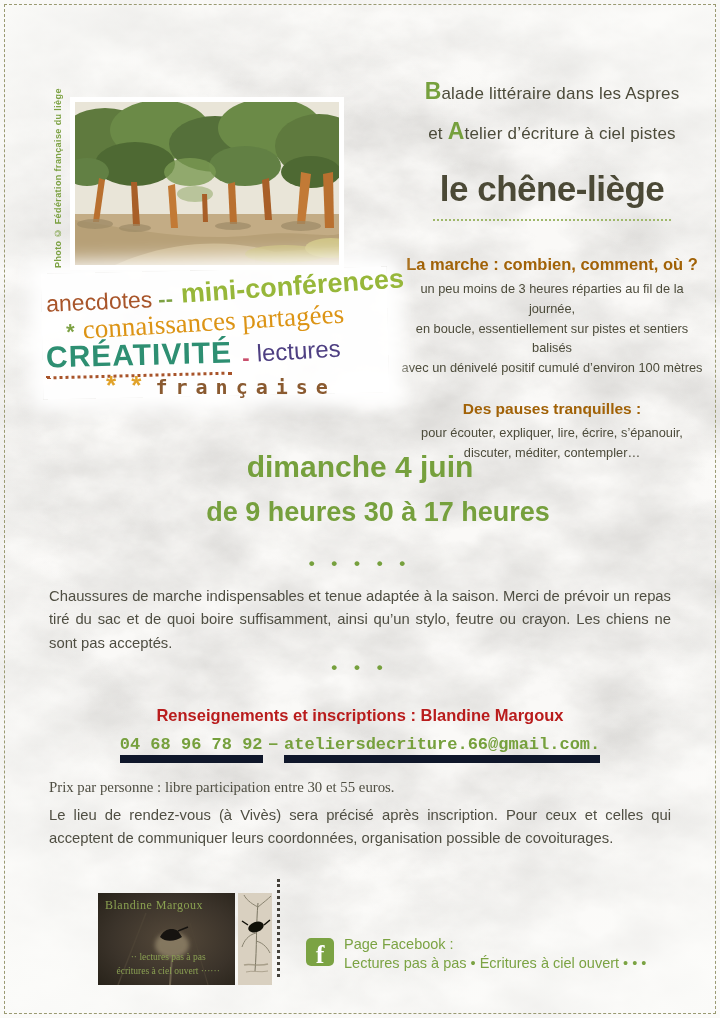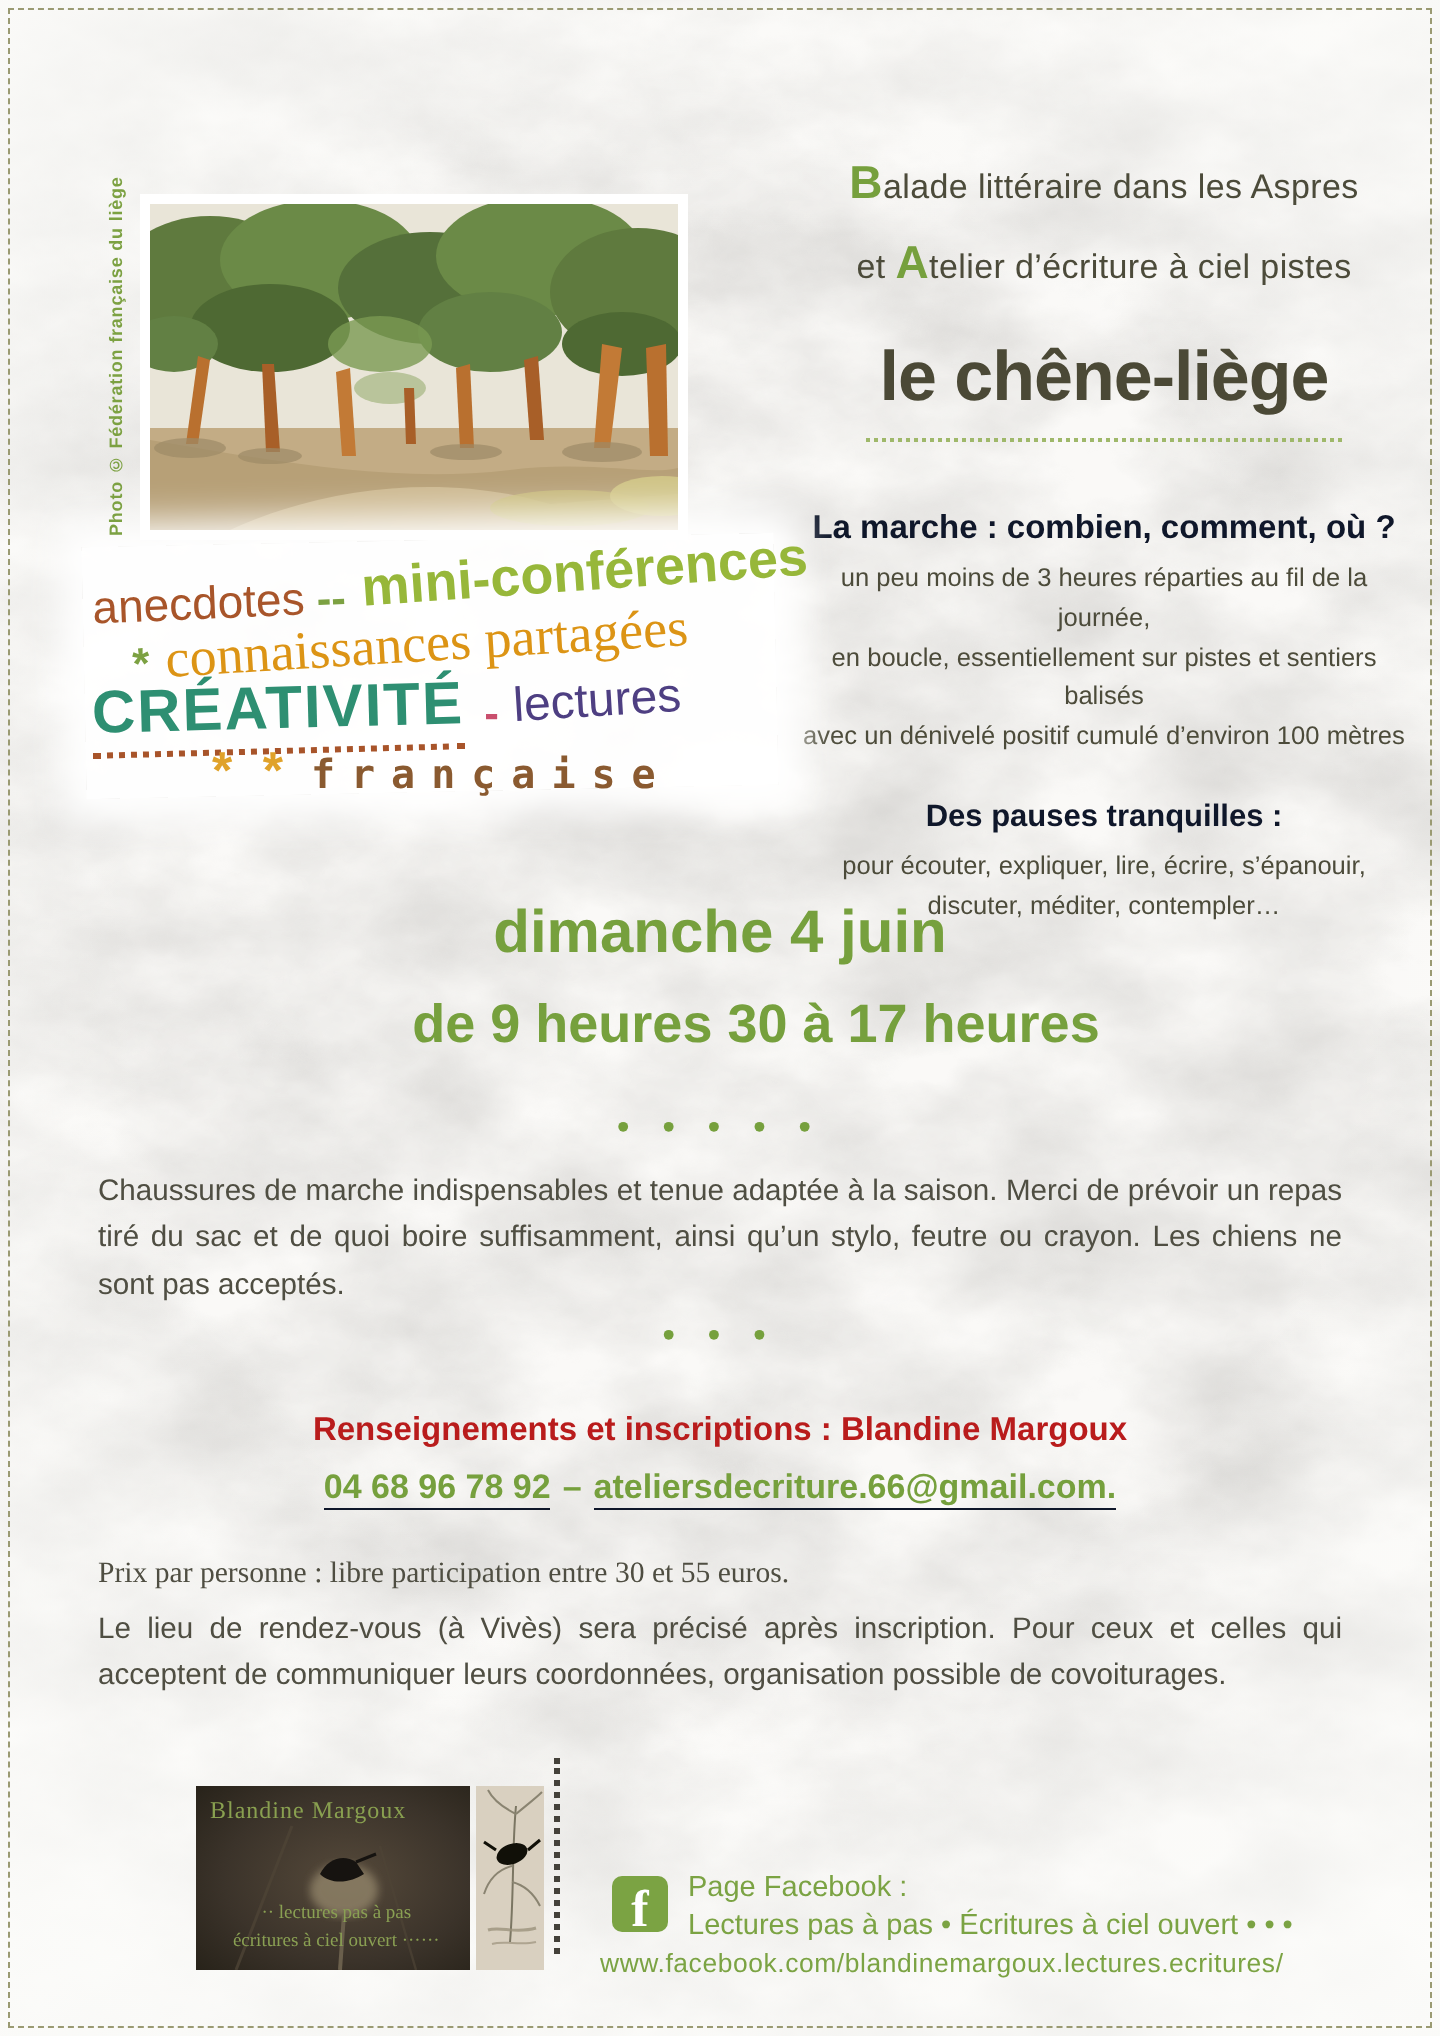--- a/index.html
+++ b/index.html
@@ -26,21 +26,21 @@
   }
   .photo-frame svg{display:block;width:264px;height:163px;}
 
   
   .header-right{position:absolute;left:396px;top:78px;width:312px;text-align:center;z-index:3;}
   .sub{font-size:17px;color:#4c4b3a;letter-spacing:.2px;}
   .sub + .sub{margin-top:13px;}
   .initial{font-size:23px;font-weight:bold;color:#76a03d;}
   .main-title{margin-top:24px;font-size:35px;font-weight:bold;color:#4b4936;letter-spacing:-0.5px;}
   .title-dots{width:238px;margin:10px auto 0;border-bottom:2px dotted #9fb86a;height:0;}
-  .orange-heading{color:#0f172a;font-weight:bold;font-size:16.5px;margin-top:34px;}
+  .orange-heading{color:#a16207;font-weight:bold;font-size:16.5px;margin-top:34px;}
   .orange-heading.second{font-size:15.5px;margin-top:22px;}
   .small-line{font-size:12.8px;color:#4c4b3a;line-height:1.55;}
   .small-line.first{margin-top:5px;}
 
   
   .cloud{position:absolute;left:38px;top:260px;width:354px;height:140px;z-index:3;}
   .cloud-bg{position:absolute;left:4px;top:10px;right:4px;bottom:4px;background:rgba(255,255,255,.93);
     box-shadow:0 0 18px 12px rgba(255,255,255,.95);transform:rotate(-1.2deg);}
   .cl-row{position:absolute;white-space:nowrap;}
   .r1{left:8px;top:20px;transform:rotate(-2.5deg);}
@@ -70,21 +70,21 @@
   .para{position:absolute;left:49px;right:49px;margin:0;font-size:14.8px;line-height:1.58;
     text-align:justify;color:#4f4e42;z-index:3;}
   .p1{top:585px;}
   .price{top:776px;text-align:left;font-family:Liberation Serif, serif;}
   .meet{top:804px;}
 
   .contact-heading{position:absolute;left:0;right:0;top:706px;text-align:center;z-index:3;
     color:#b91c1c;font-size:16.5px;font-weight:bold;}
   .contact-line{position:absolute;left:0;right:0;top:734px;text-align:center;z-index:3;
     color:#76a03d;font-size:17px;font-weight:bold;}
-  .underlined{border-bottom:1px solid #0f172a;padding-bottom:1px;}
+  .underlined{border-bottom:8px solid #0f172a;padding-bottom:1px;font-family:Liberation Mono, monospace;}
   .contact-sep{margin:0 6px;}
 
   
   .logo-card{position:absolute;left:98px;top:893px;width:174px;height:92px;z-index:3;display:flex;}
   .logo-photo{position:relative;width:154px;height:92px;overflow:hidden;}
   .logo-name{position:absolute;left:7px;top:5px;font-family:"Liberation Serif",serif;
     font-size:12px;color:#89a050;letter-spacing:.5px;}
   .logo-tagline{position:absolute;left:0;right:0;bottom:6px;text-align:center;
     font-family:"Liberation Serif",serif;font-size:9.5px;line-height:1.45;color:#8aa053;}
   .logo-botanical{width:37px;height:92px;}
@@ -239,16 +239,15 @@
       <path d="M6,72 C12,70 20,74 30,71" stroke="#9b927c" stroke-width="1.5" fill="none" opacity=".8"></path>
       <path d="M8,79 C14,77 22,80 30,78" stroke="#9b927c" stroke-width="1" fill="none" opacity=".7"></path>
     </svg>
   </div>
   <div class="vdots"></div>
 
   <div class="fb">
     <div class="fb-icon">f</div>
     <div class="fb-l1">Page Facebook :</div>
     <div class="fb-l2">Lectures pas à pas • Écritures à ciel ouvert • • •</div>
-    <div class="fb-url">www.facebook.com/blandinemargoux.lectures.ecritures/</div>
   </div>
 
 </div>
 
 </body></html>

